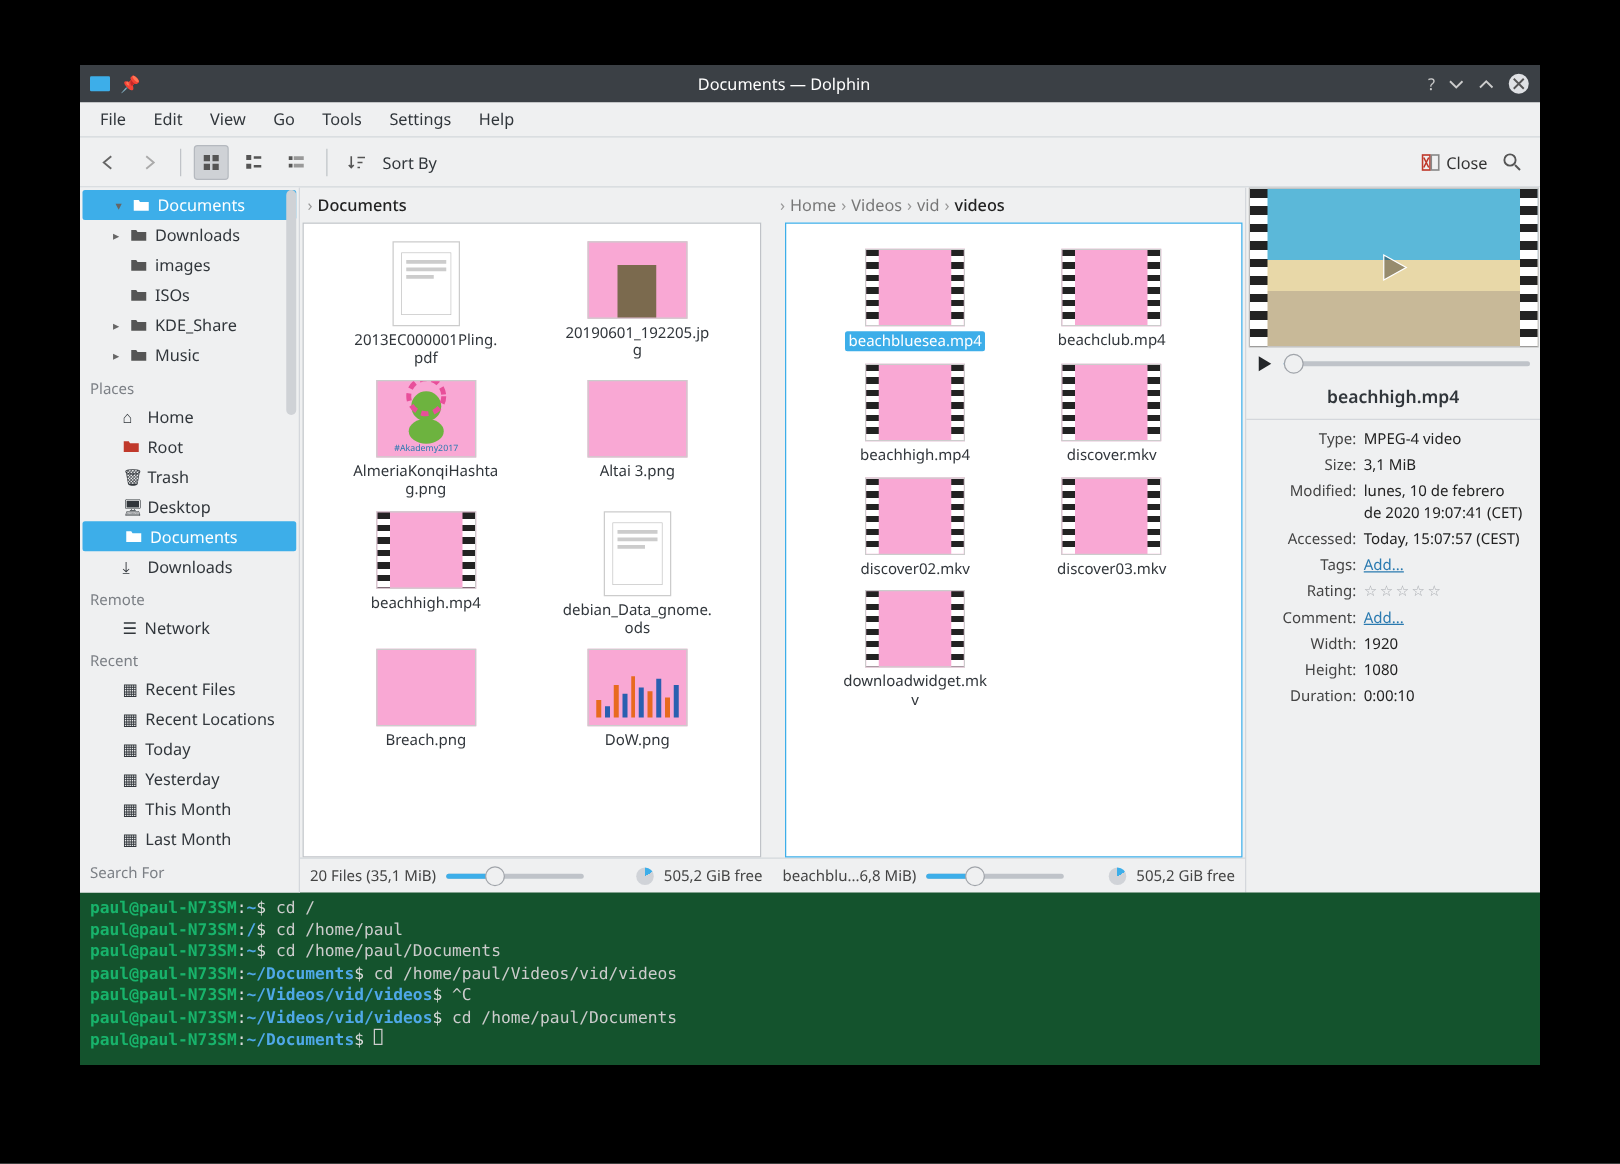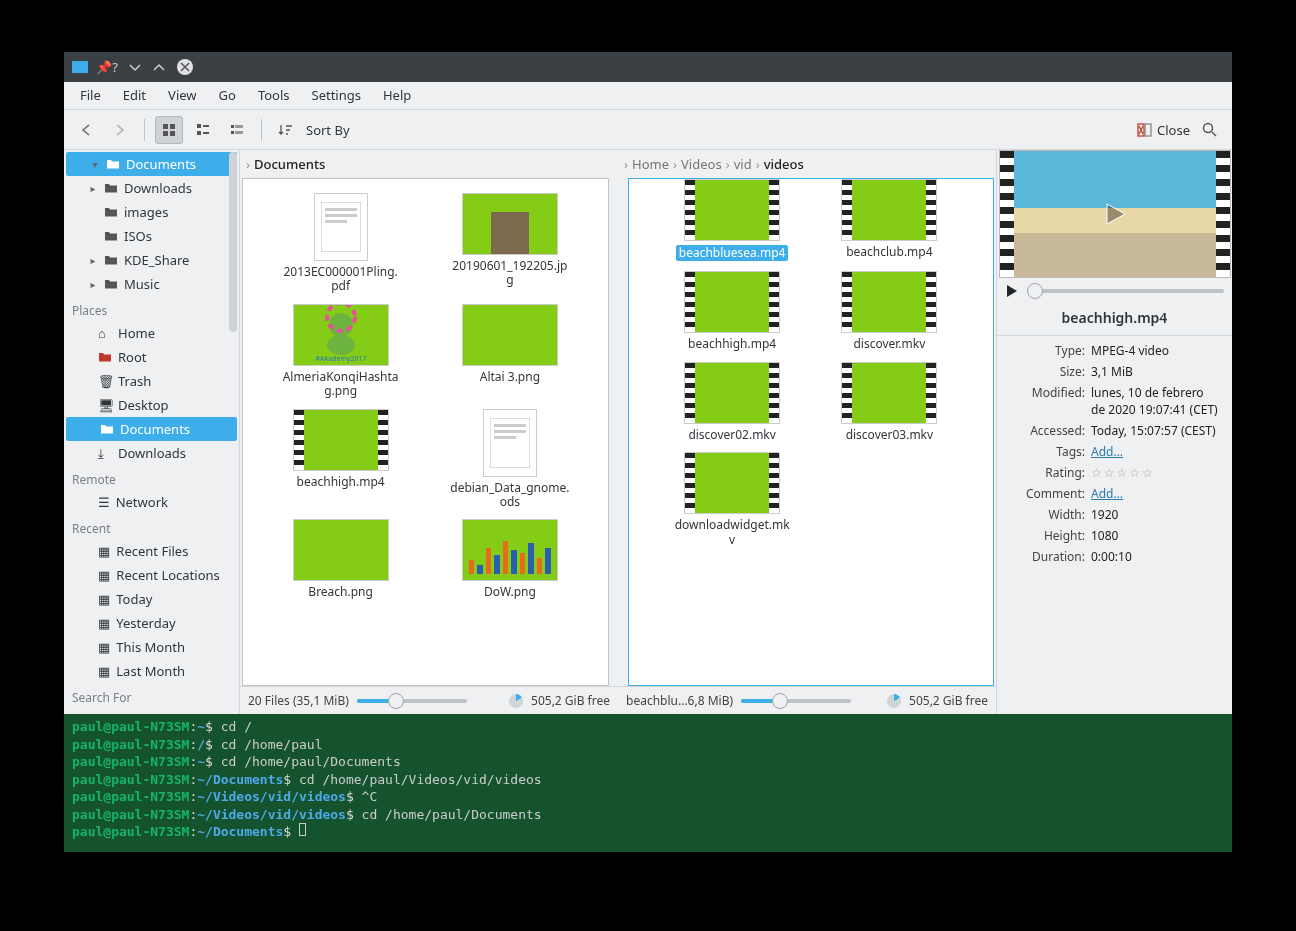--- a/index.html
+++ b/index.html
@@ -36,23 +36,23 @@
 .pathbar { height: 28px; display: flex; align-items: stretch; }
 .pathbar .half { flex: 1; display: flex; align-items: center; gap: 4px; padding: 0 6px; font-size: 13px; }
 .pathbar .seg { color: #777; display:flex; align-items:center; gap:2px;}
 .pathbar .seg.last { color: #222; font-weight: 500; }
 .pathbar .chev { color: #999; }
 
 .gridwrap { flex: 1; display: flex; min-height: 0; gap: 19px; padding: 0 2px;}
 .gridpane { flex: 1; background: #fff; border: 1px solid #c0c3c8; overflow-y: auto; position: relative; }
 .gridpane.active { border: 1px solid #3daee9; }
 .grid { display: grid; grid-template-columns: repeat(2, 1fr); gap: 10px 10px; padding: 14px 18px; align-content: start; }
-.grid3 { display: grid; grid-template-columns: repeat(2, 1fr); gap: 10px 10px; padding: 0 30px; align-content: start; }
+.grid3 { display: grid; grid-template-columns: repeat(2, 1fr); gap: 10px 10px; padding: 20px 30px; align-content: start; }
 .file { display: flex; flex-direction: column; align-items: center; gap: 4px; text-align: center; }
-.file .thumb { width: 96px; height: 62px; background: #84cc16; border: 1px solid #ccc; display:flex; align-items:center; justify-content:center; position:relative; }
+.file .thumb { width: 80px; height: 62px; background: #f9a8d4; border: 1px solid #ccc; display:flex; align-items:center; justify-content:center; position:relative; }
 .file .thumb.doc { width: 54px; height: 68px; background:#fff; }
 .file .thumb.vid::before, .file .thumb.vid::after { content:""; position:absolute; top:0; bottom:0; width:10px; background: repeating-linear-gradient(#222 0 5px, #fff 5px 10px);}
 .file .thumb.vid::before { left:0; }
 .file .thumb.vid::after { right:0; }
 .file .lbl { font-size: 12px; max-width: 120px; word-break: break-word; line-height: 1.2; }
 .file .lbl.sel { background:#3daee9; color:#fff; padding:1px 3px; border-radius:2px;}
 
 .statusbars { height: 28px; display: flex; align-items: center; border-top: 1px solid #d4d7dc; }
 .statusbars .shalf { flex: 1; display: flex; align-items: center; gap: 8px; padding: 0 8px; font-size: 12px; color:#444;}
 .slider { flex:none; width: 110px; height: 14px; position:relative; display:flex; align-items:center;}
@@ -113,20 +113,21 @@
 
   <div class="titlebar">
     <div class="left">
       <span>
           <svg width="16" height="16">
             <rect width="16" height="12" y="2" rx="1" fill="#3daee9"></rect>
           </svg>
         </span>
       <span style="color:#ccc;">📌</span>
     </div>
+    <div class="center">Documents — Dolphin</div>
     <div class="right">
       <span style="color:#ccc;">?</span>
       <span>
           <svg width="14" height="14">
             <path d="M2 5 L7 10 L12 5" stroke="#ccc" stroke-width="1.5" fill="none"></path>
           </svg>
         </span>
       <span>
           <svg width="14" height="14">
             <path d="M2 10 L7 5 L12 10" stroke="#ccc" stroke-width="1.5" fill="none"></path>

